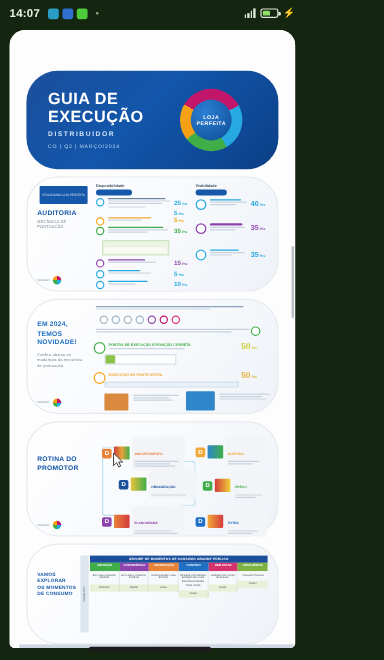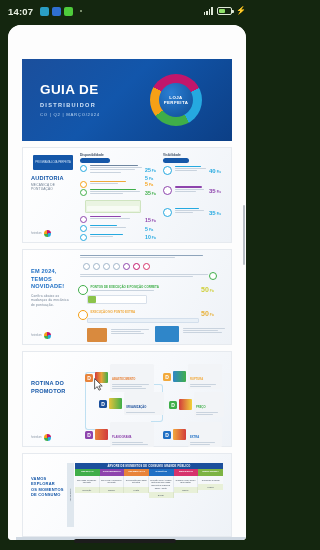--- a/index.html
+++ b/index.html
@@ -39,21 +39,21 @@
     position:absolute; left:8px; top:25px; width:238px; height:515px;
     background:#ffffff; border-radius:13px 13px 4px 4px;
     overflow:hidden;
   }
   .doc{
     position:absolute; left:0; top:0; width:238px; height:515px;
     background:#fdfdfd;
   }
 
   
-  .slide{ position:absolute; left:14px; width:210px; background:#fff; }
+  .slide{ position:absolute; left:14px; width:210px; background:#fff;border-radius:26px; }
 
   
   .cover{
     top:34px; height:82px;
     background:linear-gradient(135deg,#1b4f9c 0%,#1256ab 45%,#0c3f86 100%);
     display:flex; align-items:center; overflow:hidden;
   }
   .cover-txt{ padding-left:18px; width:124px; color:#fff; }
   .cov-l1{ font-size:13.5px; font-weight:bold; letter-spacing:.4px; line-height:1.04; }
   .cov-l2{ font-size:13.5px; font-weight:bold; letter-spacing:.4px; line-height:1.04; }
@@ -204,20 +204,21 @@
     <span class="bolt">⚡</span>
   </div>
 </div>
 
 <div class="panel">
   <div class="doc">
 
     <div class="slide cover">
       <div class="cover-txt">
         <div class="cov-l1">GUIA DE</div>
+        <div class="cov-l2">EXECUÇÃO</div>
         <div class="cov-sub">DISTRIBUIDOR</div>
         <div class="cov-date">CO | Q2 | MARÇO/2024</div>
       </div>
       <div class="donut">
         <div class="donut-lbl">
           <span>LOJA</span>
           <span>PERFEITA</span>
         </div>
       </div>
     </div>

